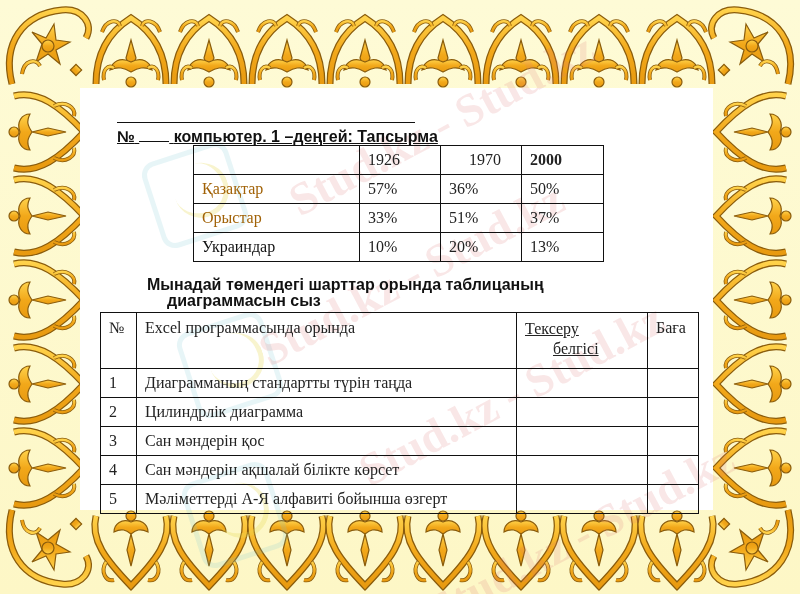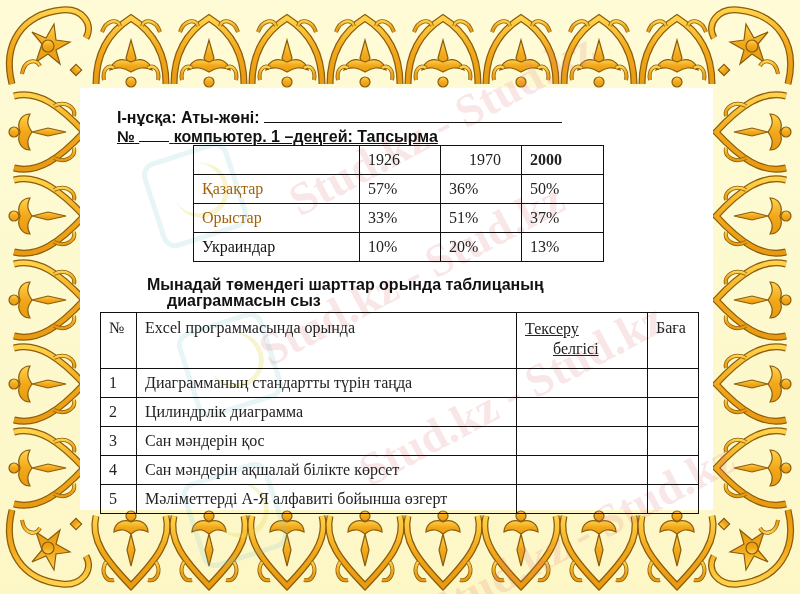--- a/index.html
+++ b/index.html
@@ -241,21 +241,20 @@
 
 <div class="logo-mark" style="left:150px; top:150px;"></div>
 <div class="logo-mark" style="left:185px; top:320px;"></div>
 <div class="logo-mark" style="left:190px; top:470px;"></div>
 <div class="watermark" style="left:280px; top:180px;">Stud.kz - Stud.kz</div>
 <div class="watermark" style="left:250px; top:330px;">Stud.kz - Stud.kz</div>
 <div class="watermark" style="left:350px; top:450px;">Stud.kz - Stud.kz</div>
 <div class="watermark" style="left:420px; top:590px;">Stud.kz - Stud.kz</div>
 
 <div class="heading" style="left:117px; top:108px;">
-  <span>І-нұсқа: Аты-жөні:</span>
   <span class="blank" style="width:298px;"></span>
 </div>
 <div class="heading" style="left:117px; top:127px;text-decoration:underline;">
   <span>№</span>
   <span class="blank" style="width:30px;"></span>
   <span>компьютер.  1 –деңгей: Тапсырма</span>
 </div>
 
 <table class="t1">
   <tbody>

